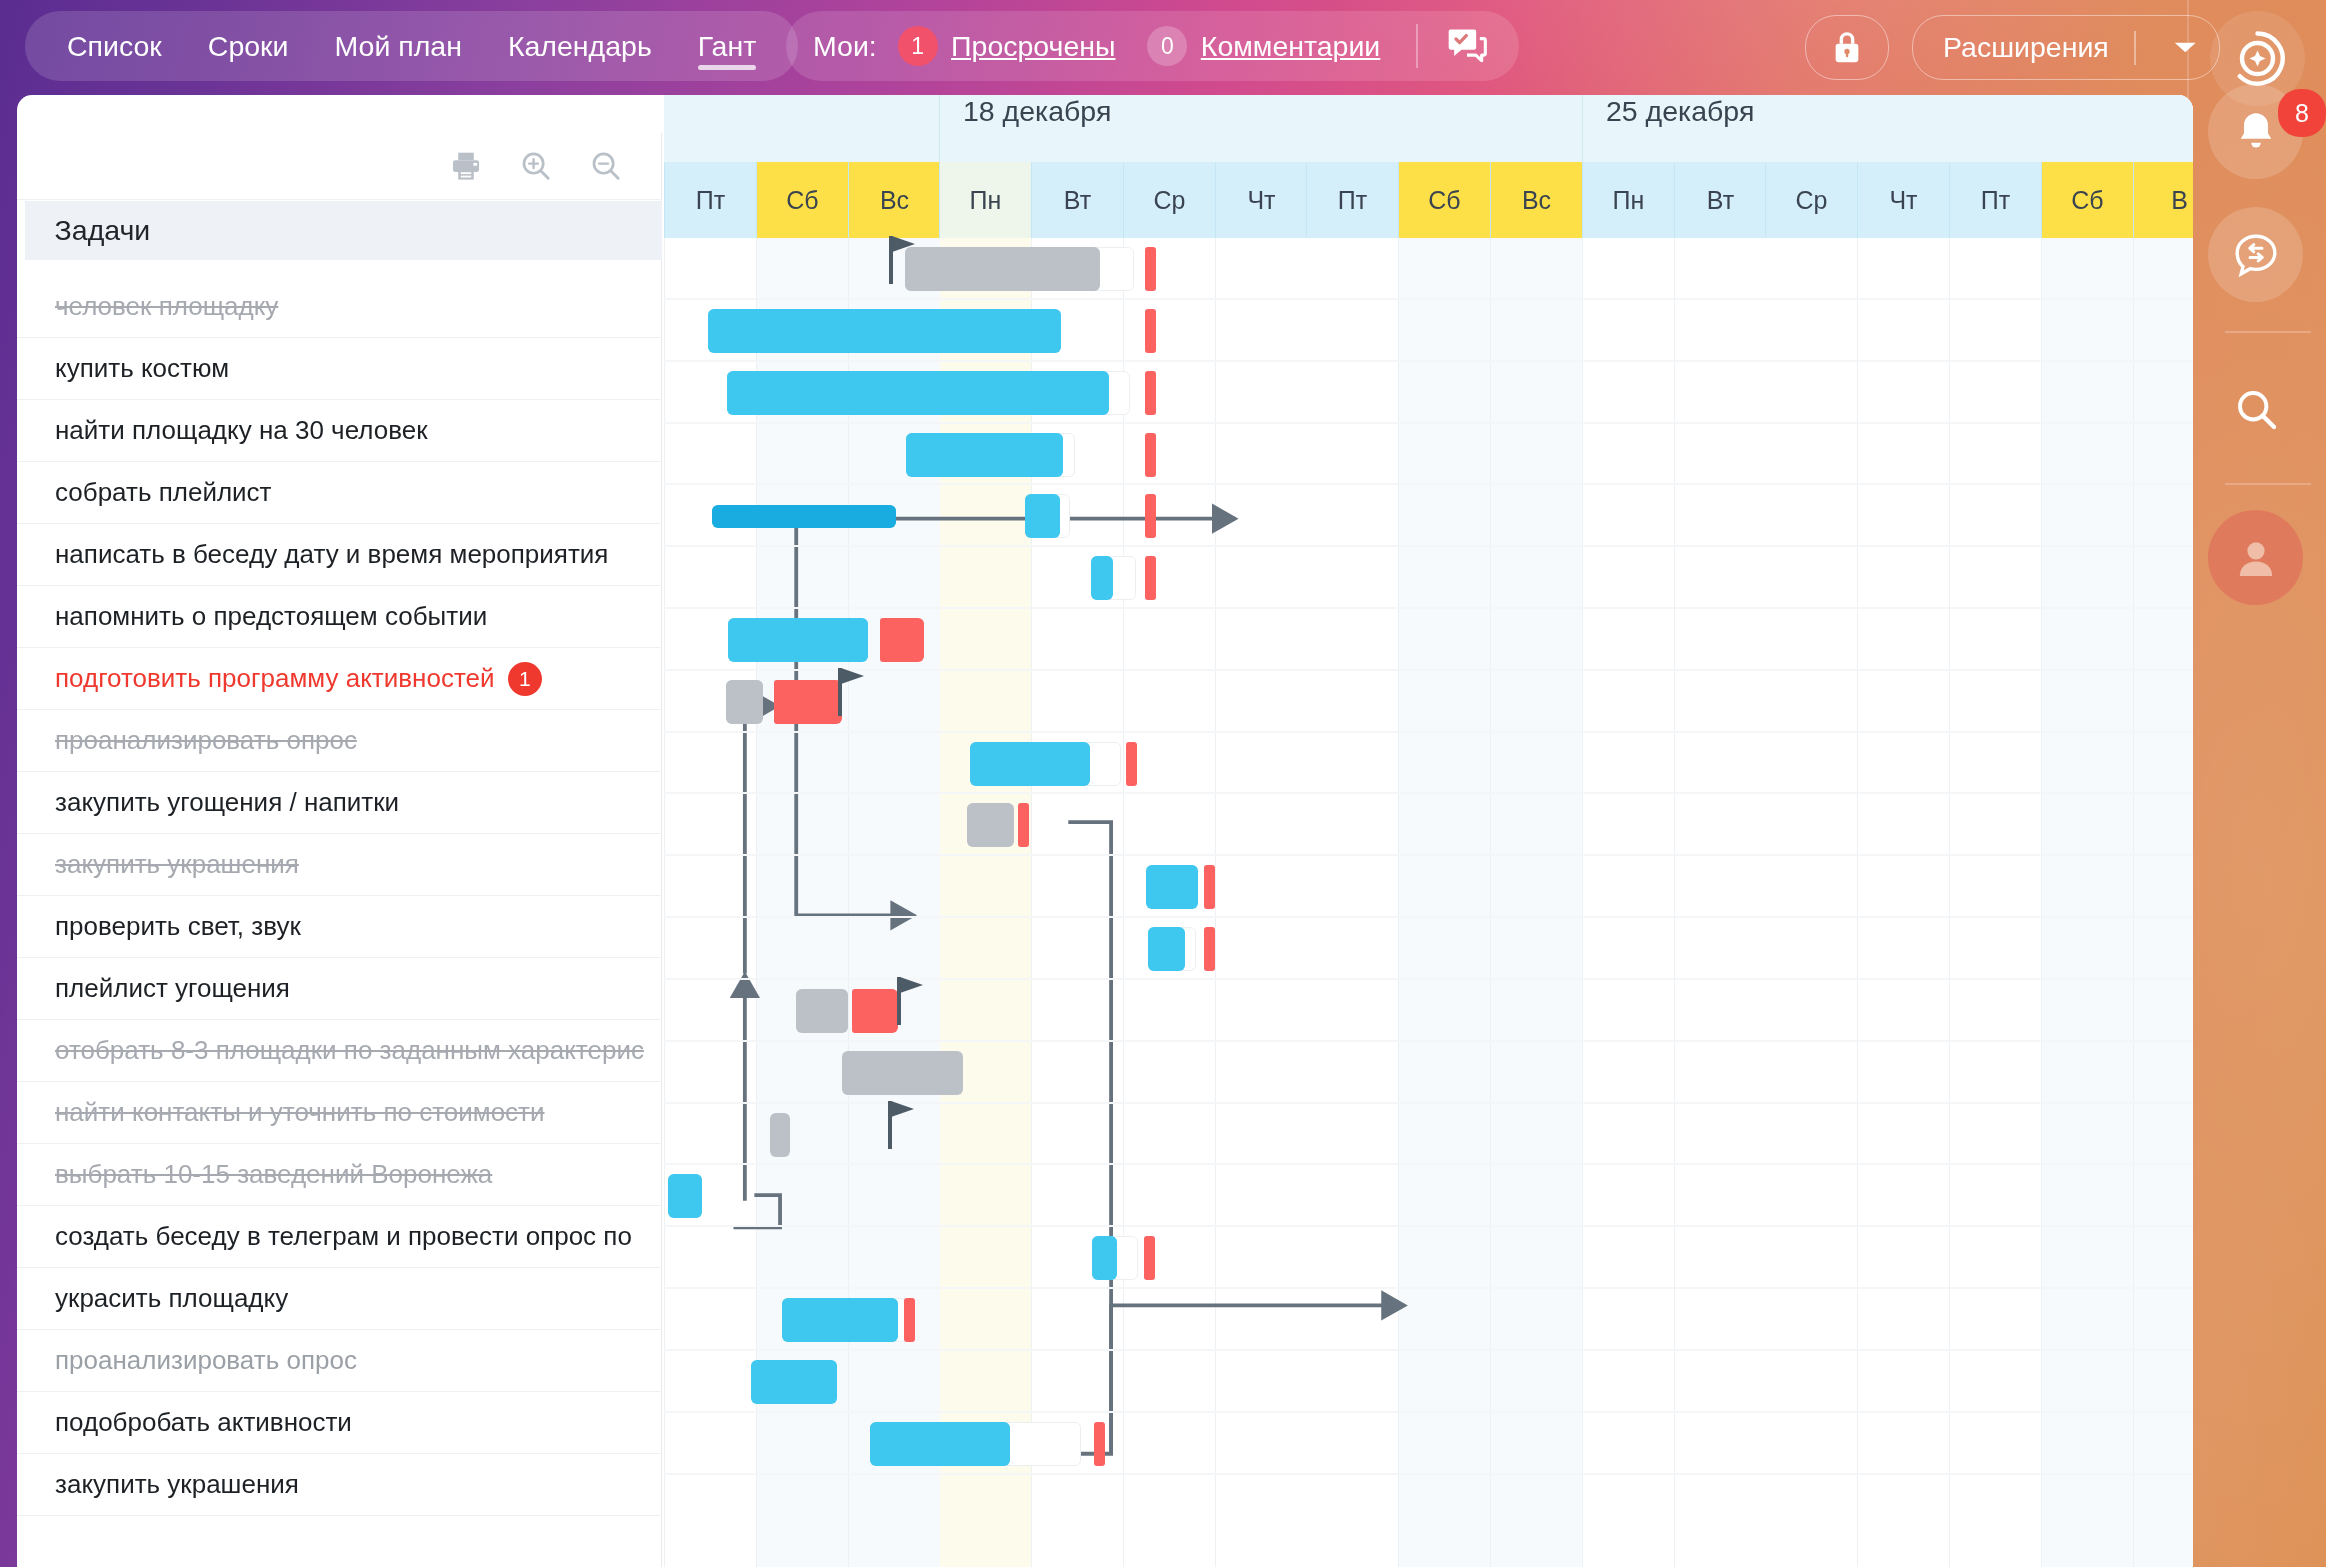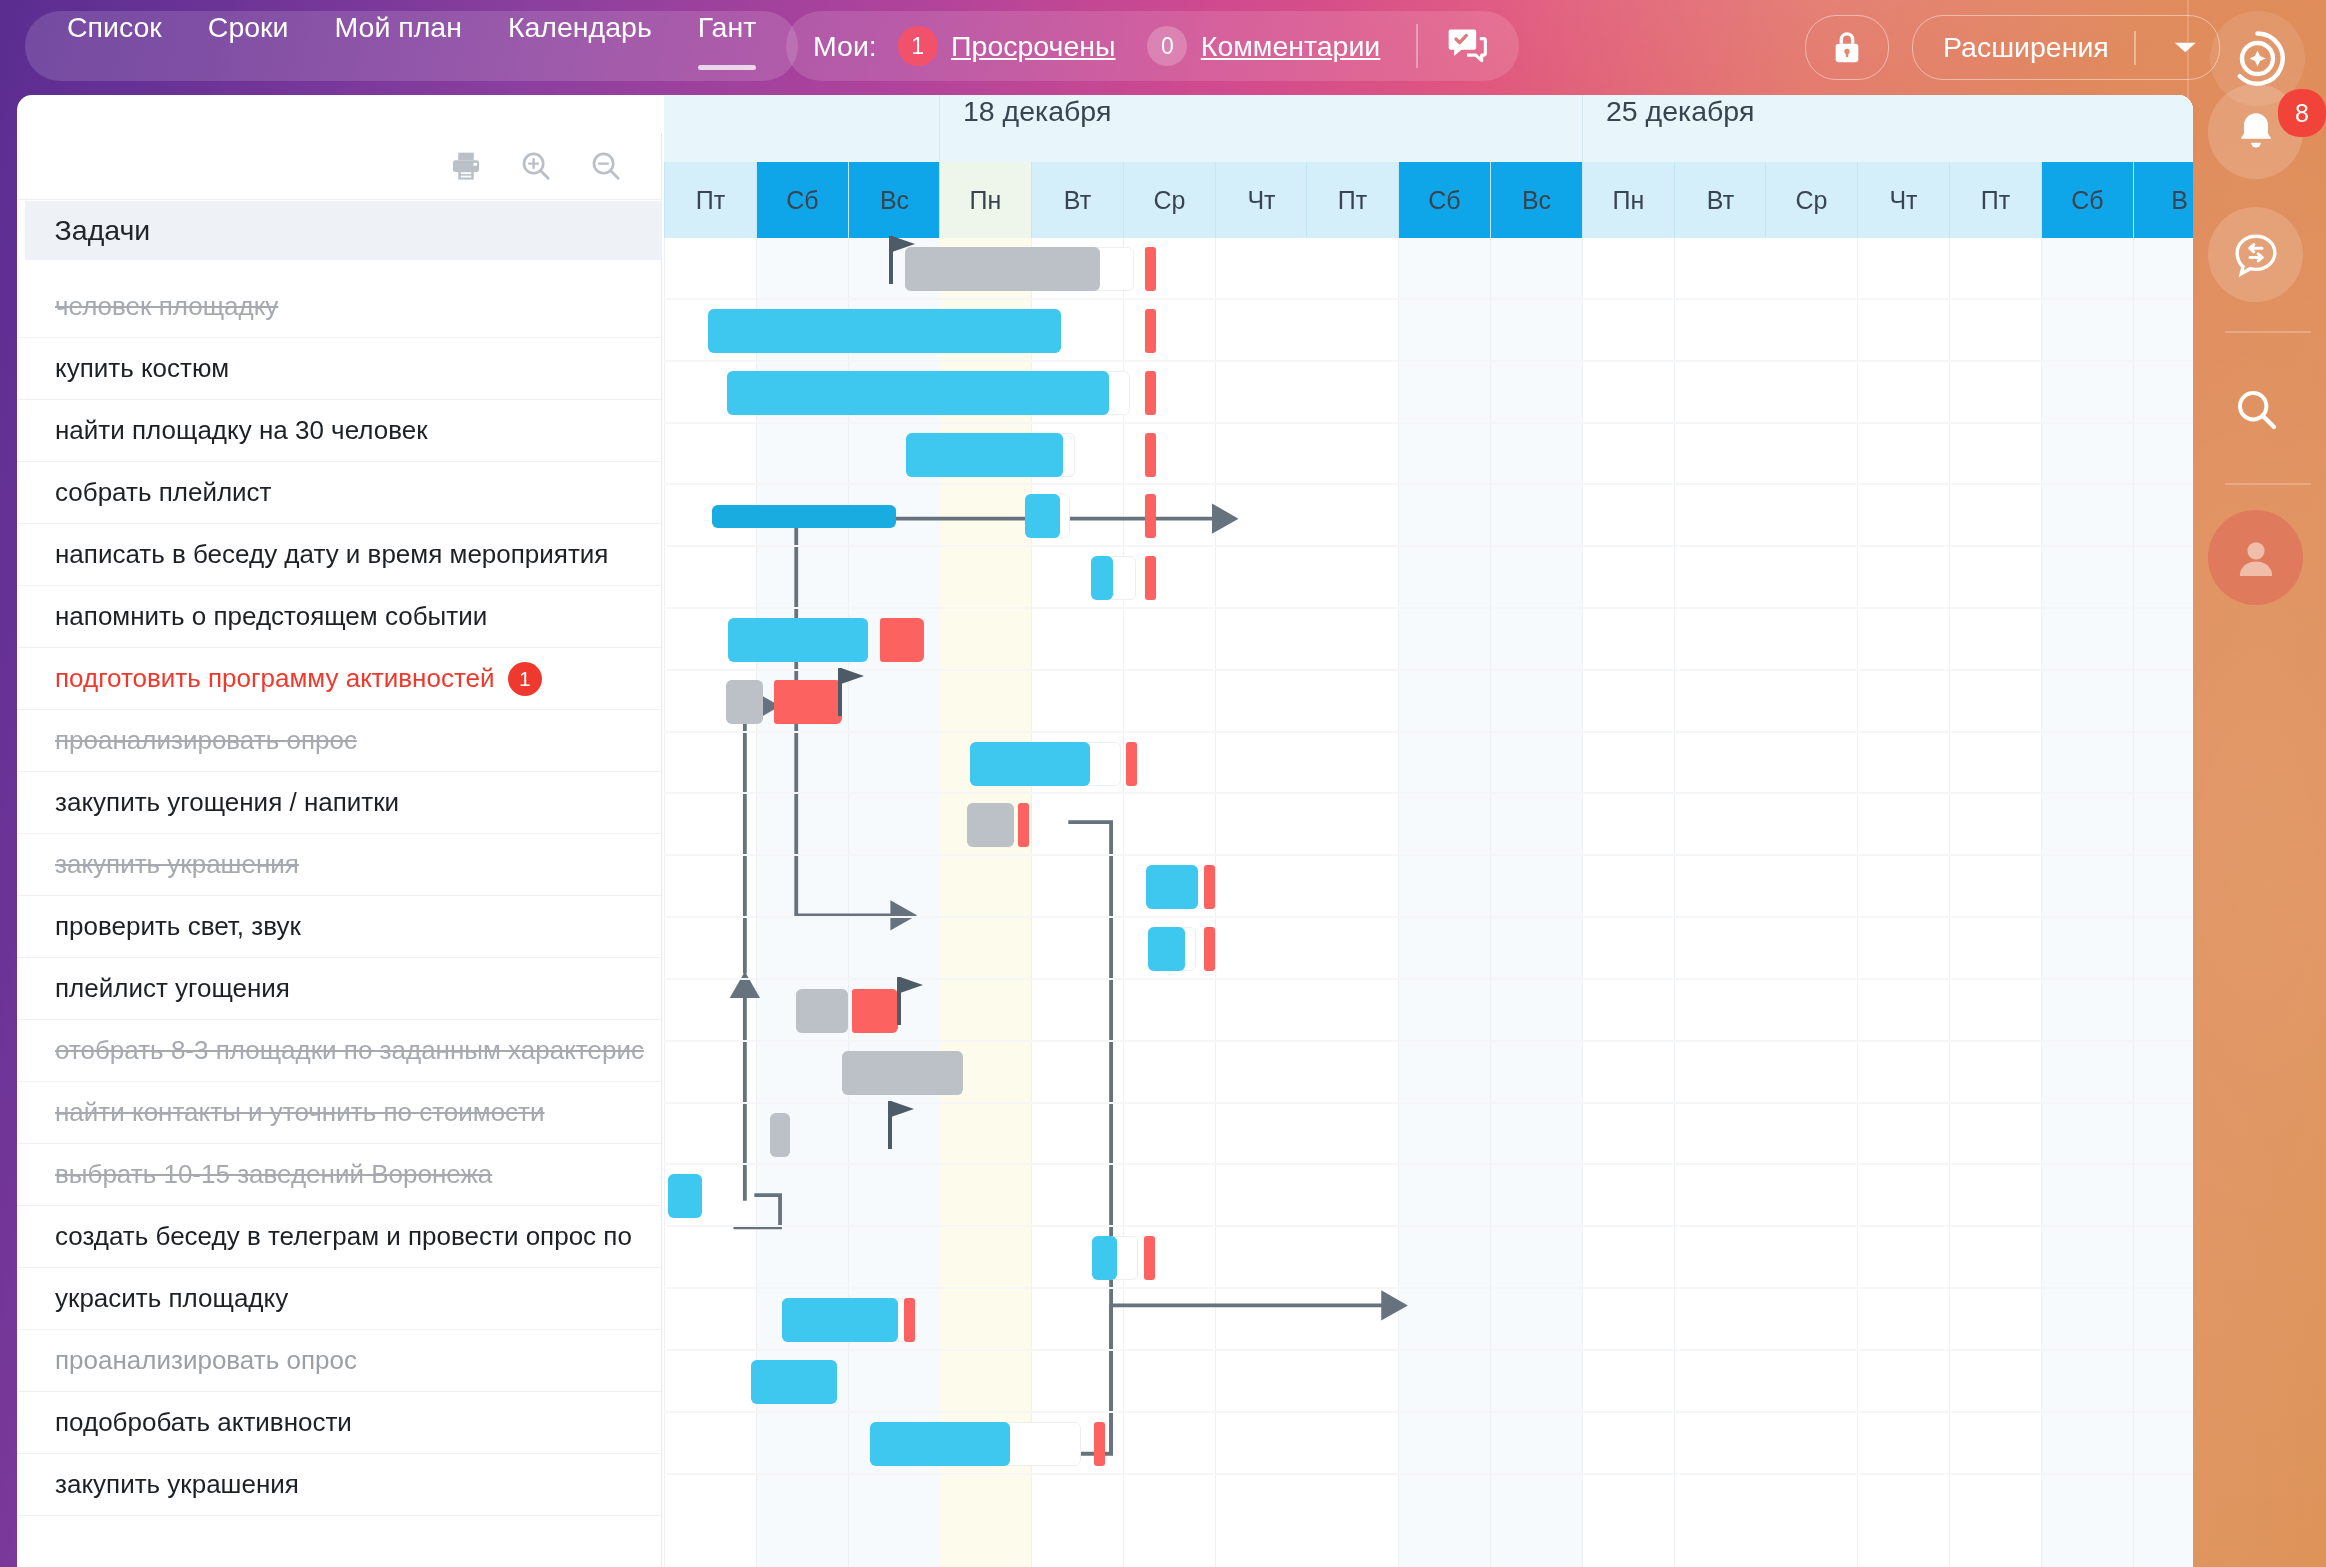--- a/index.html
+++ b/index.html
@@ -27,21 +27,21 @@
 
   
   .topbar{position:absolute;left:0;top:0;width:2326px;height:93px;}
   .nav-pill{
     position:absolute;left:25px;top:11.4px;height:70px;border-radius:35px;
     background:rgba(255,255,255,.14);
     display:flex;align-items:center;padding:0 19px;
   }
   .nav-item{
     position:relative;color:#fff;font-size:28.5px;padding:0 23px;height:70px;
-    display:flex;align-items:flex-start;white-space:nowrap;cursor:pointer;
+    display:flex;align-items:center;white-space:nowrap;cursor:pointer;
   }
   .nav-item.active .nav-underline{
     position:absolute;left:23px;right:23px;bottom:11.4px;height:4.8px;
     background:rgba(255,255,255,.75);border-radius:2.9px;
   }
 
   .mine-pill{
     position:absolute;left:786px;top:11.4px;height:70px;border-radius:35px;
     background:rgba(255,255,255,.13);
     display:flex;align-items:center;padding:0 27px;gap:0;
@@ -122,21 +122,21 @@
 
   
   .tl{position:absolute;left:647px;top:0;width:1529px;height:1472px;overflow:hidden;background:#fff;}
   .tl-weeks{position:absolute;left:0;top:0;height:67px;width:2283px;background:#e8f6fb;}
   .tl-week{position:absolute;top:0;height:67px;display:flex;align-items:flex-start;
     box-sizing:border-box;border-left:1.9px solid #d3e9f2;padding-left:23px;}
   .tl-week-lbl{font-size:28.5px;color:#3a4450;}
   .tl-days{position:absolute;left:0;top:67px;height:76px;width:2283px;}
   .tl-day{position:absolute;top:0;height:76px;background:#d4eefa;box-sizing:border-box;
     border-left:1.9px solid #c4e6f5;display:flex;align-items:center;justify-content:center;}
-  .tl-day.we{background:#0ea5e9;}
+  .tl-day.we{background:#fde047;}
   .tl-day.today{background:#eef6ec;}
   .tl-day-lbl{font-size:25px;color:#3a4450;}
 
   .tl-body{position:absolute;left:0;top:143px;width:2283px;height:1330px;}
   .col{position:absolute;top:0;height:1330px;box-sizing:border-box;border-left:1.9px solid #eef1f4;background:#fff;}
   .col.we{background:#f7fafc;}
   .col.today{background:#fdfbeb;}
 
   .rowline{position:absolute;left:0;width:2283px;height:1.9px;background:#f4f6f8;}
 

